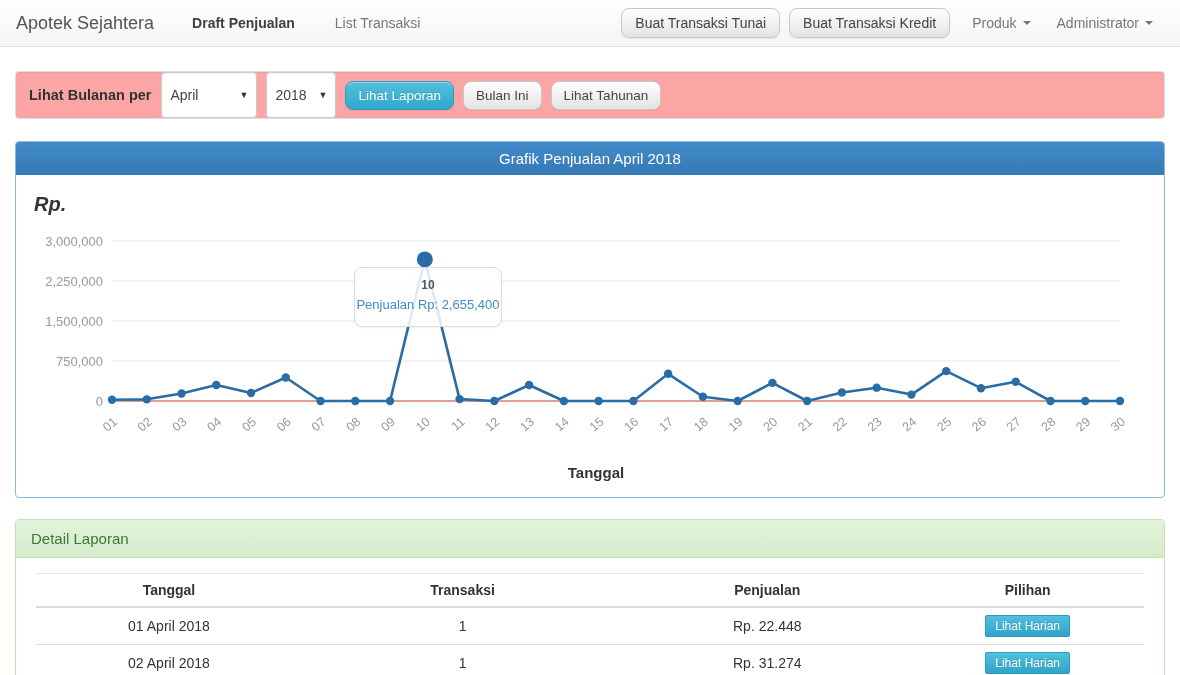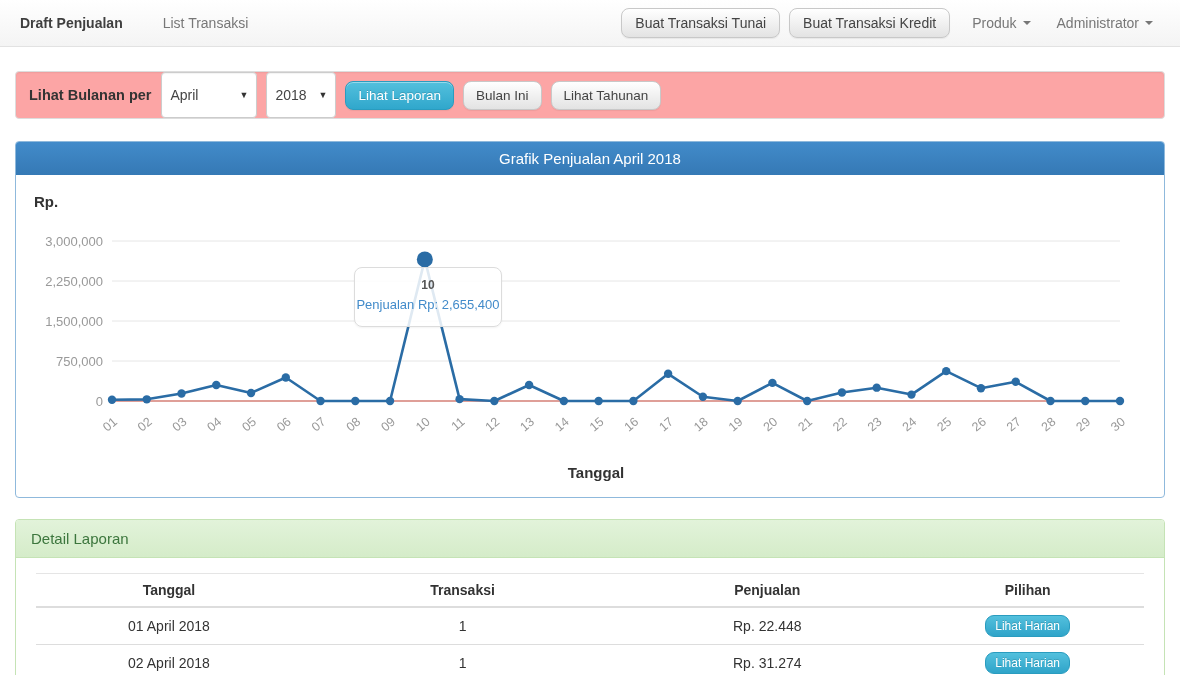--- a/index.html
+++ b/index.html
@@ -48,55 +48,56 @@
   .well .btn { margin-right:9px; font-size:13.5px; padding:6px 12px; }
 
   
   .panel { margin:22px 15px 0 15px; border-radius:4px; background:#fff; }
   .panel-blue { border:1px solid #8fb9dc; }
   .panel-blue .panel-heading { background:linear-gradient(#428bca,#3579b5);
       color:#fff; font-size:15px; padding:8px 15px; height:33px;
       border-radius:3px 3px 0 0;text-align:center; }
   .panel-body-chart { position:relative; height:322px; }
   .rp-label { position:absolute; left:18px; top:18px; font-weight:bold;
-              font-size:15px; color:#333; }
+              font-size:20px; color:#333;font-style:italic; }
   .chart-svg { position:absolute; left:0; top:0; }
   .tooltip { position:absolute; left:338px; top:92px; width:148px; height:60px;
              background:rgba(255,255,255,.85); border:1px solid #dcdcdc;
              border-radius:8px; text-align:center; z-index:5;
              box-shadow:0 1px 2px rgba(0,0,0,.05); }
   .tooltip .tt-title { margin-top:10px; font-size:12px; font-weight:bold; color:#555; }
   .tooltip .tt-text  { margin-top:5px; font-size:13px; color:#428bca; }
 
   .panel-green { border:1px solid #c5e3b5; margin-top:21px; }
   .panel-green .panel-heading { background:linear-gradient(#e2f3da,#d5ecc9);
       color:#3c763d; font-size:15px; padding:10px 15px; height:38px;
       border-radius:3px 3px 0 0; border-bottom:1px solid #c5e3b5; }
   .panel-body-table { padding:15px 20px 0 20px; }
 
   table { width:100%; border-collapse:collapse; border-top:1px solid #e5e5e5; }
   th { font-size:14px; color:#333; font-weight:bold; text-align:center;
        padding:8px 4px; border-bottom:2px solid #ddd; }
   td { font-size:14px; color:#333; text-align:center; padding:7px 4px;
        border-bottom:1px solid #ddd; height:33px; }
   .btn-mini { display:inline-block; background:linear-gradient(#53c0dd,#2fa4c9);
-              border:1px solid #2a9cbf; border-radius:9px; color:#fff;
+              border:1px solid #2a9cbf; border-radius:2px; color:#fff;
               font-size:12px; padding:3px 9px; cursor:pointer;
               text-shadow:0 -1px 0 rgba(0,0,0,.15); }
   th:nth-child(1), td:nth-child(1){ width:24%; }
   th:nth-child(2), td:nth-child(2){ width:29%; }
   th:nth-child(3), td:nth-child(3){ width:26%; }
   th:nth-child(4), td:nth-child(4){ width:21%; }
 </style>
 </head>
 <body>
 
 <div class="page">
 
   <nav class="navbar">
+    <span class="brand">Apotek Sejahtera</span>
     <div class="nav-item strong">Draft Penjualan</div>
     <div class="nav-item">List Transaksi</div>
     <div class="nav-right">
       <button class="btn">Buat Transaksi Tunai</button>
       <button class="btn">Buat Transaksi Kredit</button>
       <div class="dropdown">
         <span>Produk</span>
         <span class="caret"></span>
       </div>
       <div class="dropdown">

